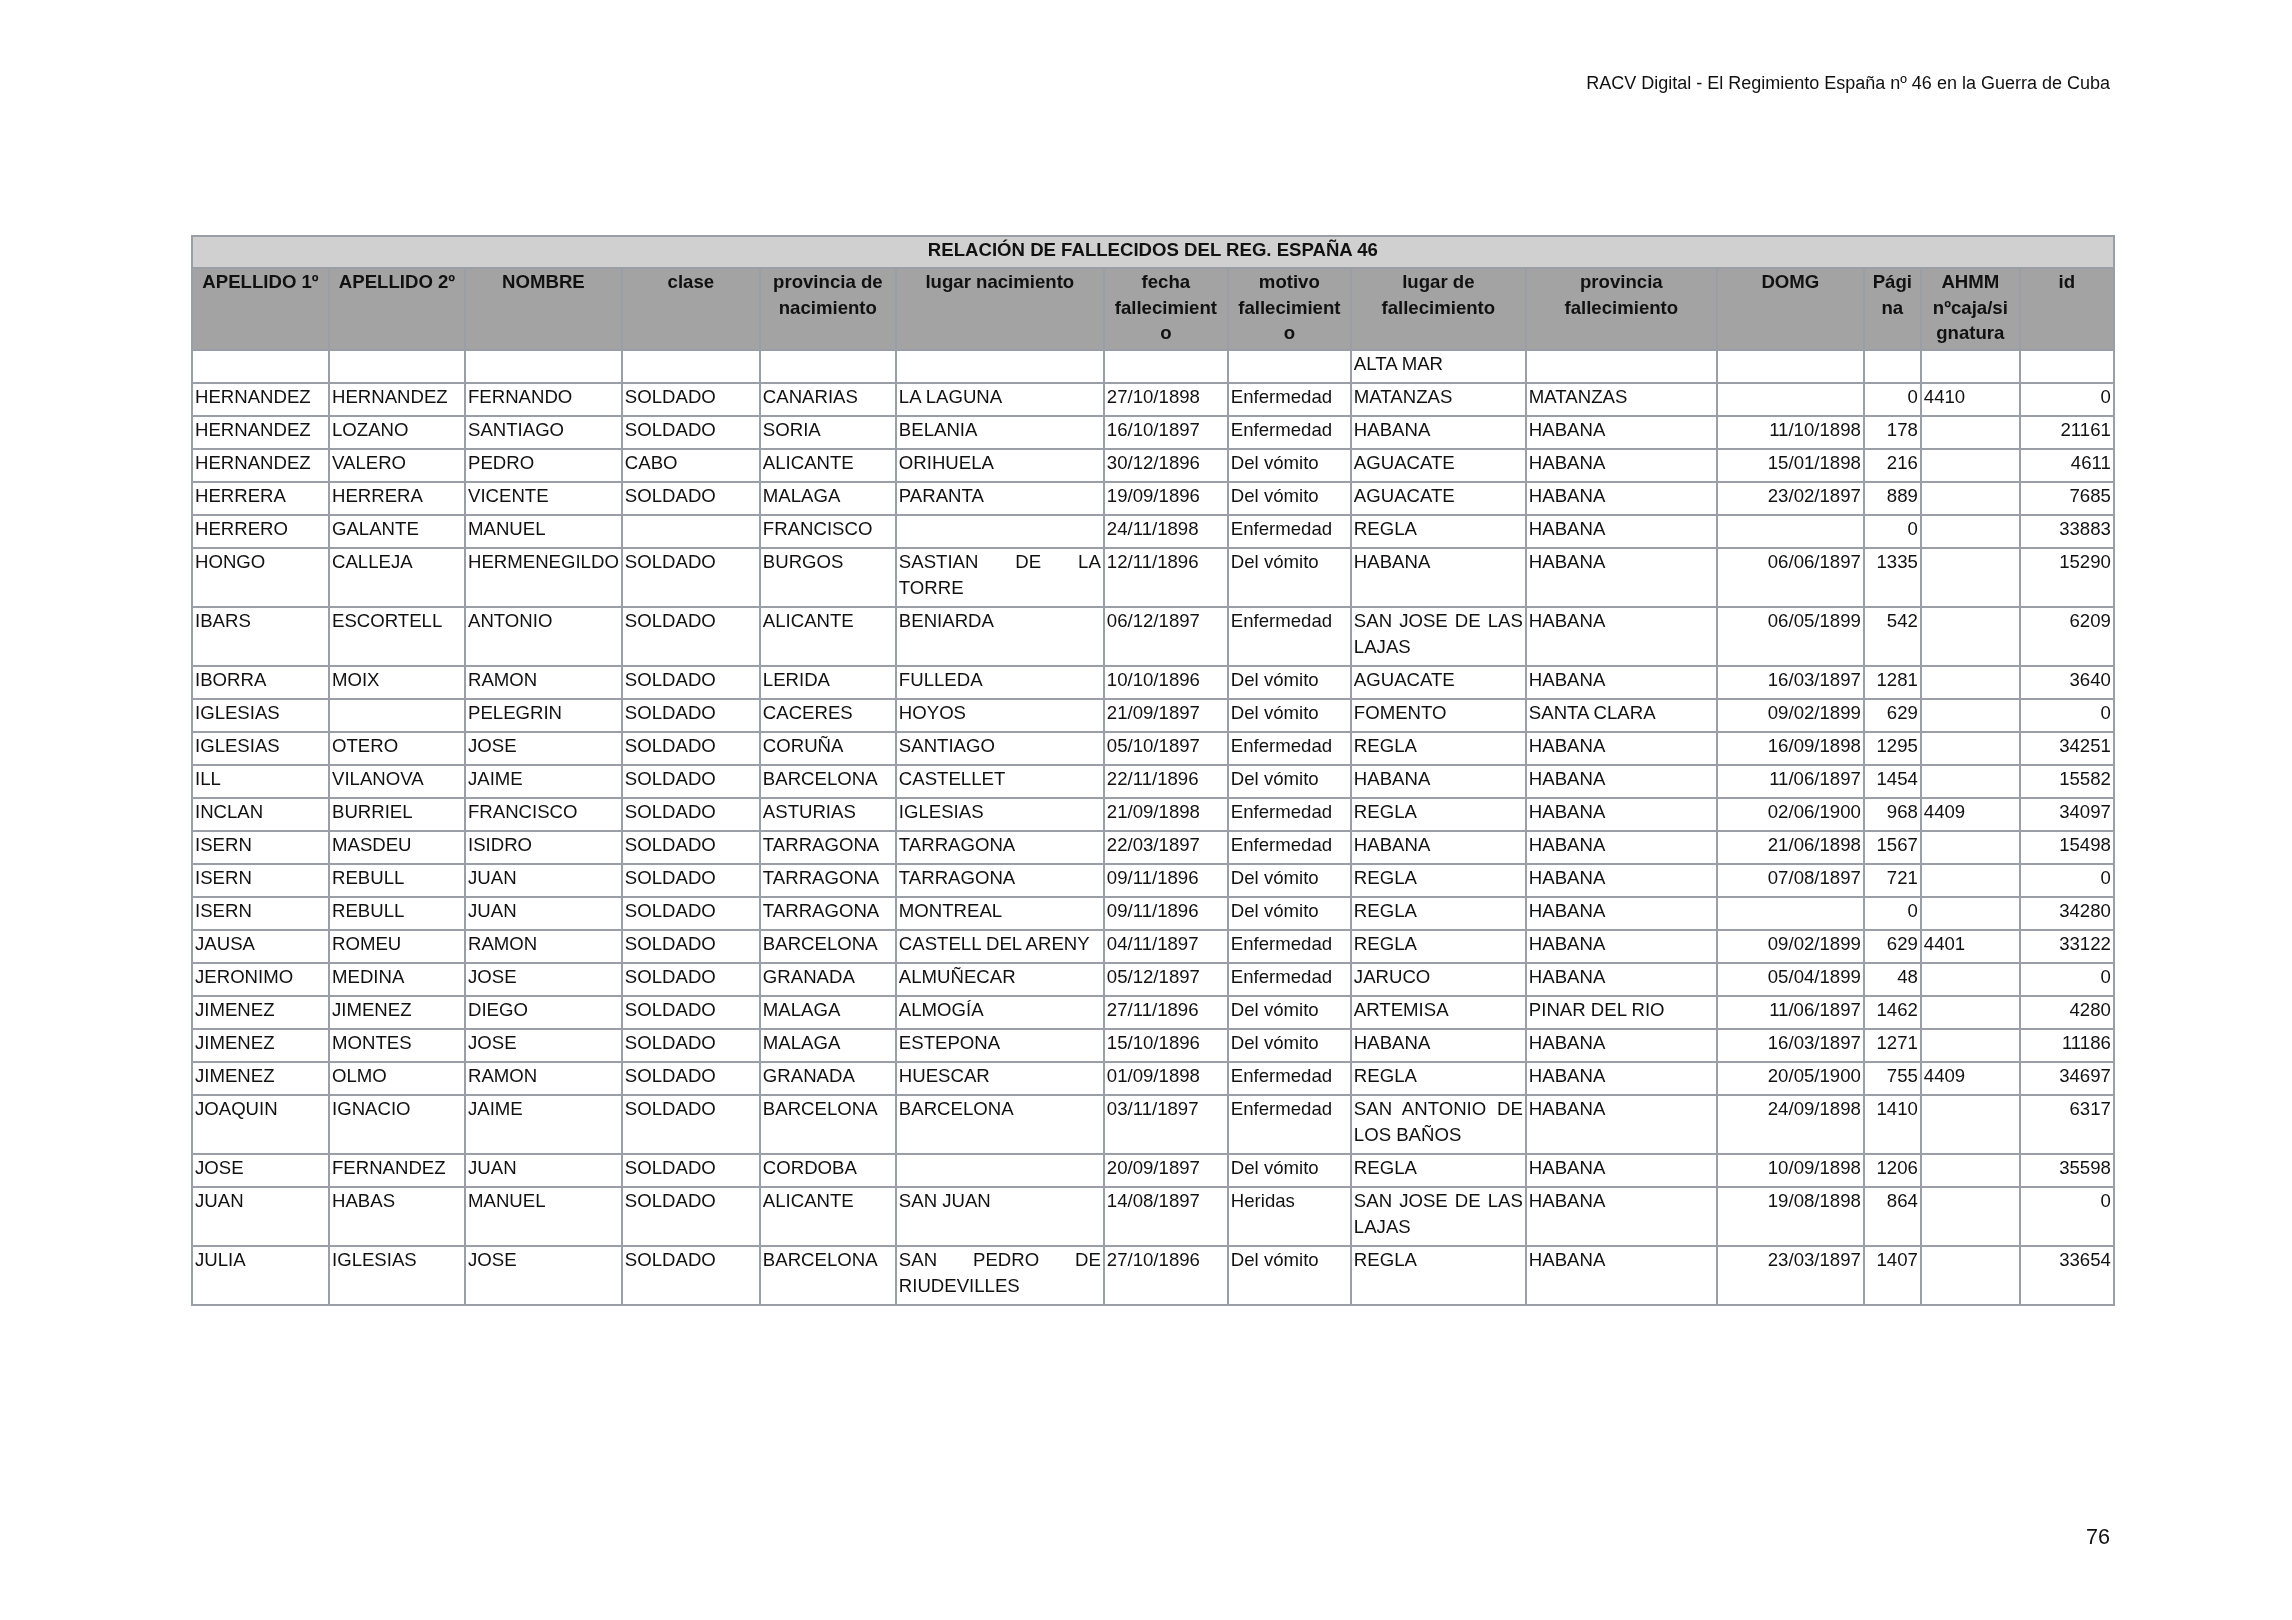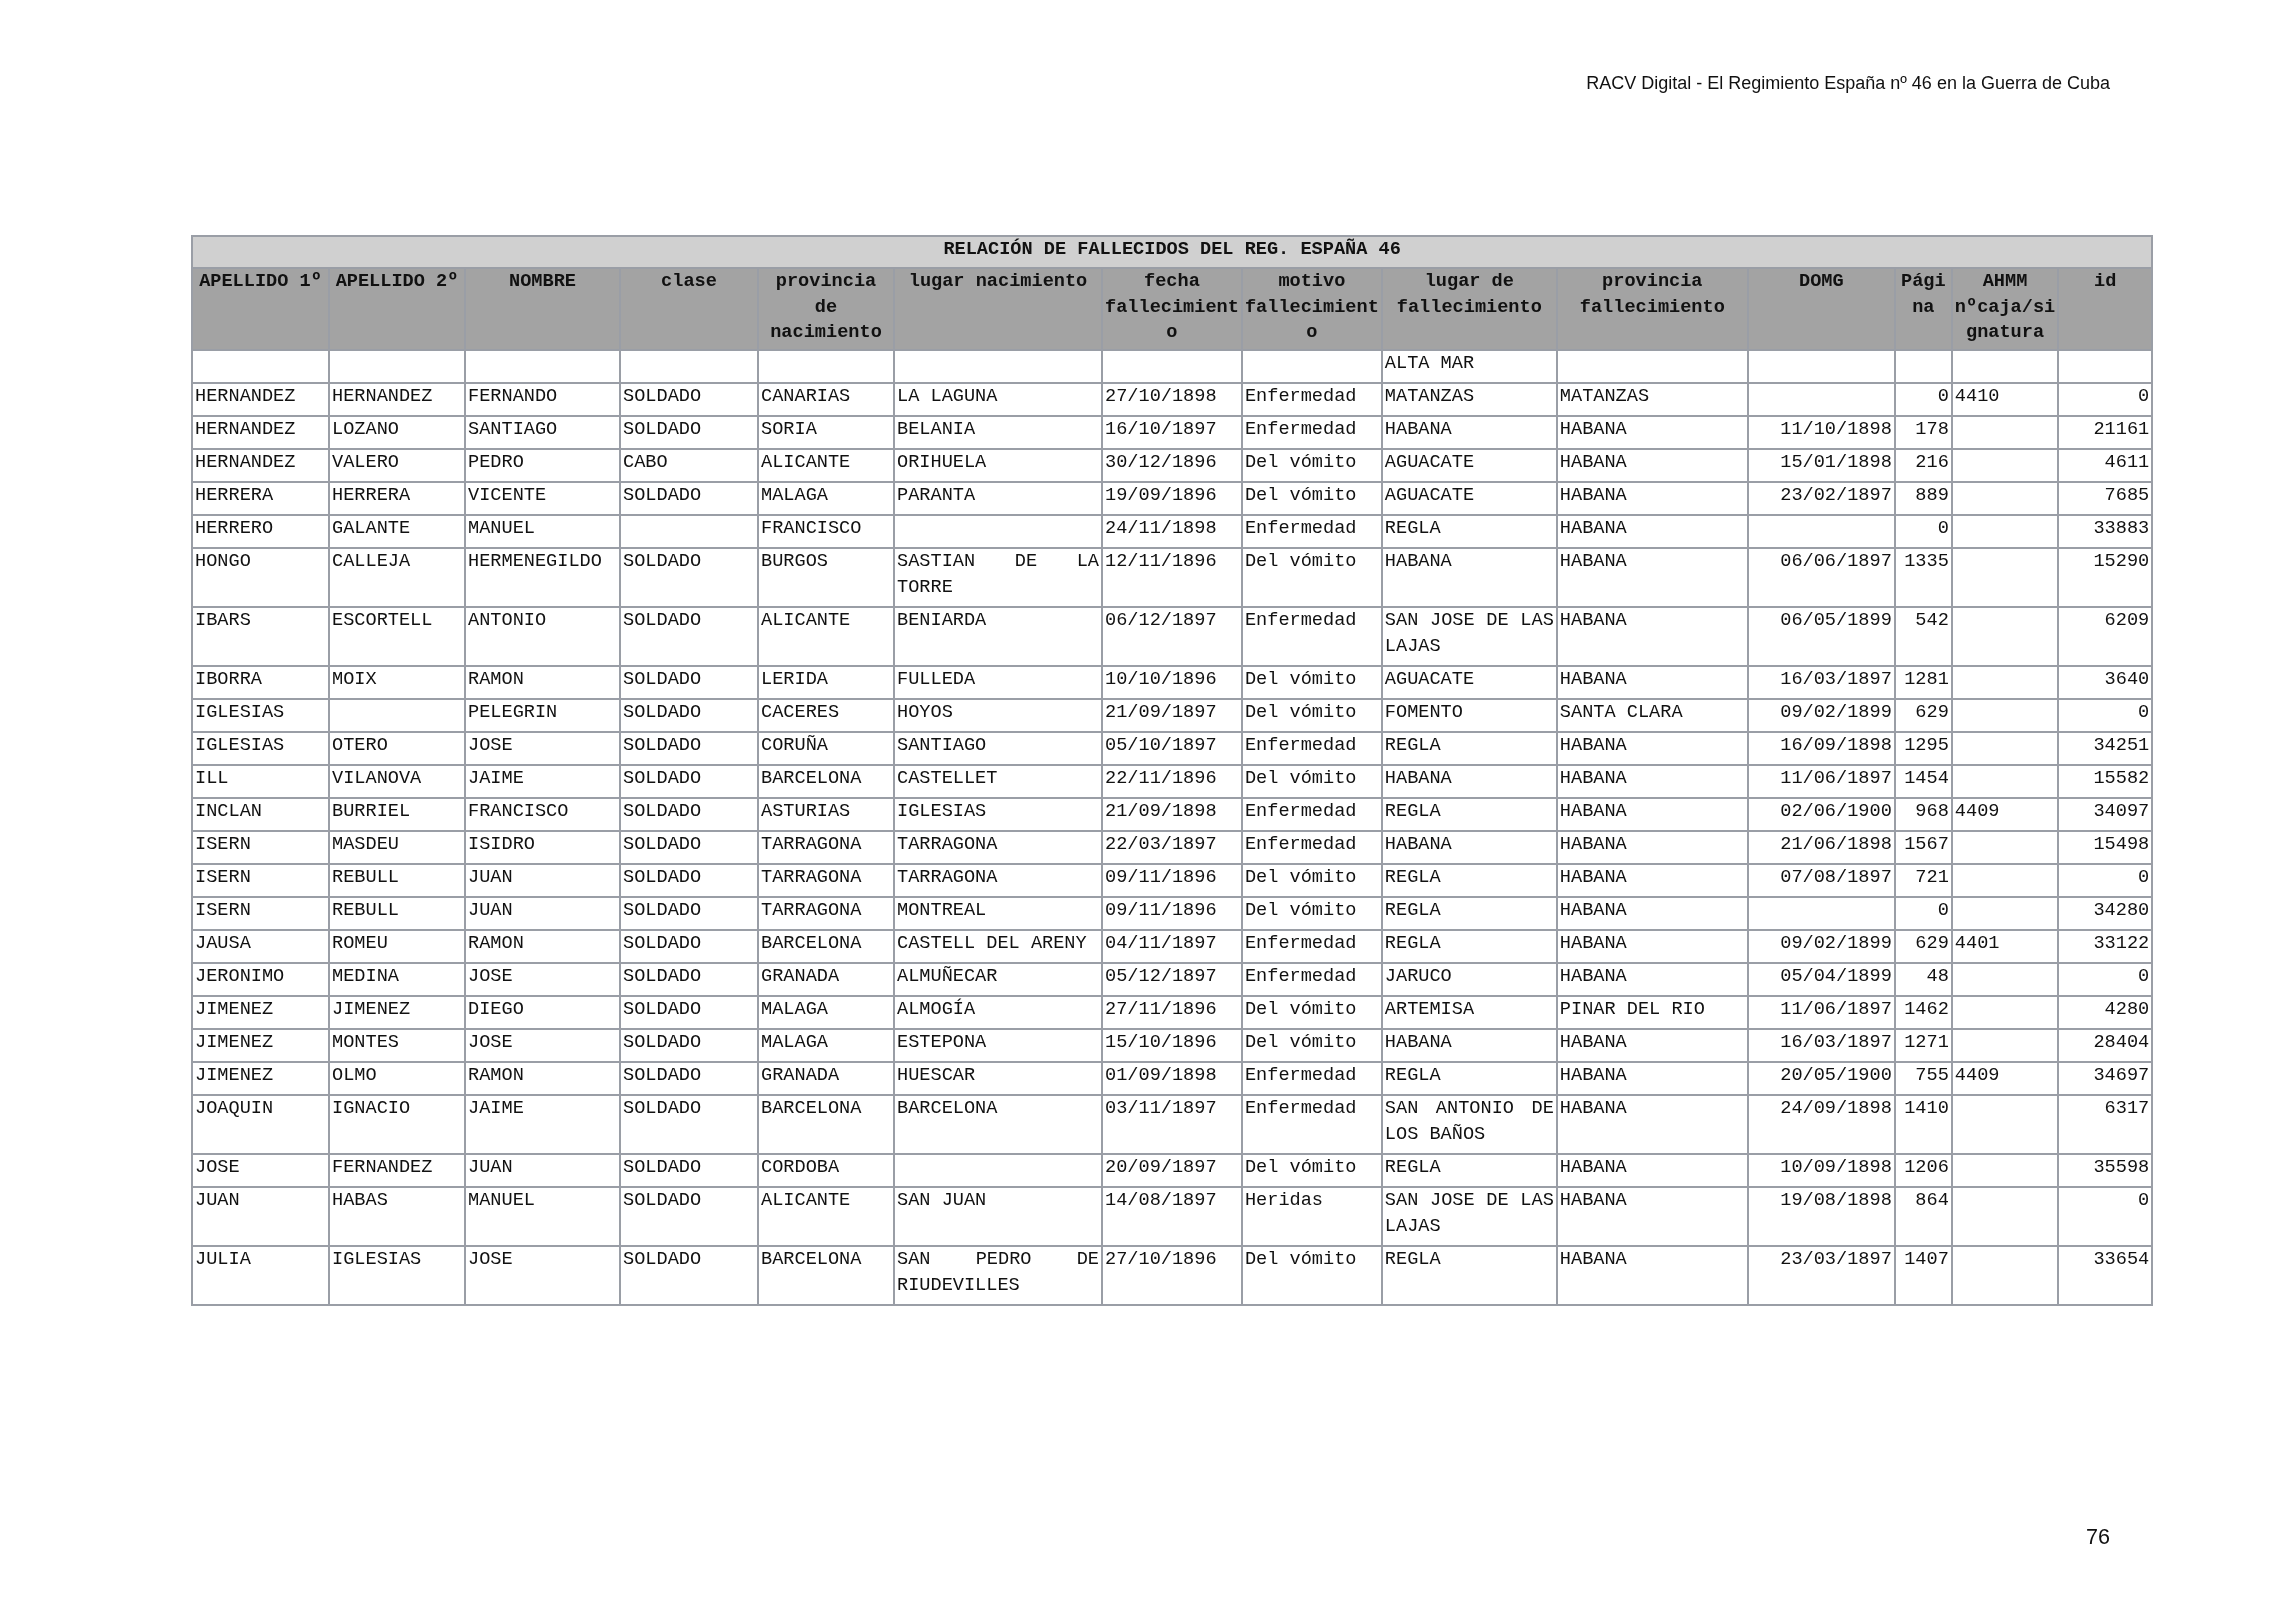--- a/index.html
+++ b/index.html
@@ -8,21 +8,21 @@
     position: absolute; top: 73px; right: 183px;
     font-family: "Liberation Sans", sans-serif; font-size: 18px; color: #111;
   }
   .page-number {
     position: absolute; top: 1524px; right: 183px;
     font-family: "Liberation Sans", sans-serif; font-size: 21.6px; color: #111; margin-left: 8px;
   }
   table.deaths {
     position: absolute; left: 191px; top: 235px;
     border-collapse: collapse; table-layout: fixed;
-    font-family: Liberation Mono, monospace; font-size: 18.6px; color: #111;
+    font-family: Liberation Sans, sans-serif; font-size: 18.6px; color: #111;
   }
   table.deaths td, table.deaths th {
     border: 2px solid #9a9ea6;
     padding: 0 2px;
     overflow: hidden;
     vertical-align: top;
     line-height: 25.5px;
   }
   .title-row th {
     background: #d0d0d0; border: none; border-bottom: 2.9px solid #222;
@@ -394,21 +394,21 @@
         <td>SOLDADO</td>
         <td>MALAGA</td>
         <td class="justify">ESTEPONA</td>
         <td>15/10/1896</td>
         <td>Del vómito</td>
         <td class="justify">HABANA</td>
         <td>HABANA</td>
         <td class="num">16/03/1897</td>
         <td class="num">1271</td>
         <td></td>
-        <td class="num">28404</td>
+        <td class="num">11186</td>
       </tr>
       <tr>
         <td>JIMENEZ</td>
         <td>OLMO</td>
         <td>RAMON</td>
         <td>SOLDADO</td>
         <td>GRANADA</td>
         <td class="justify">HUESCAR</td>
         <td>01/09/1898</td>
         <td>Enfermedad</td>

